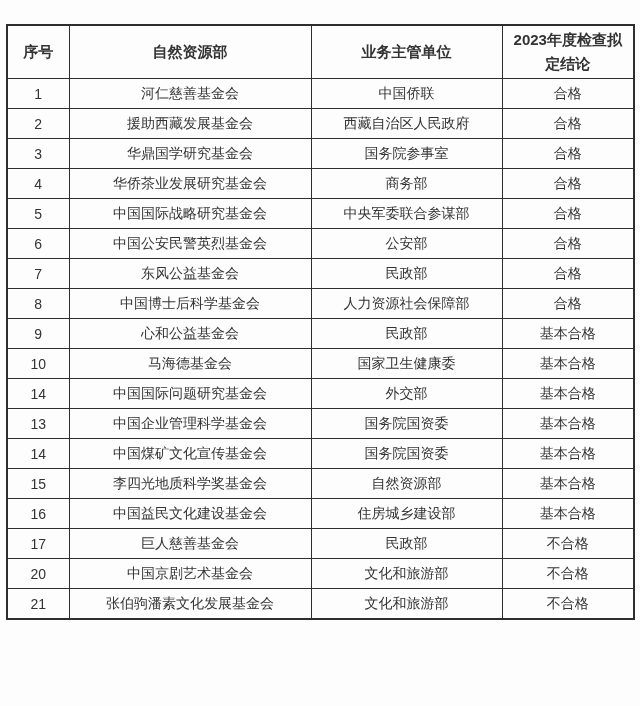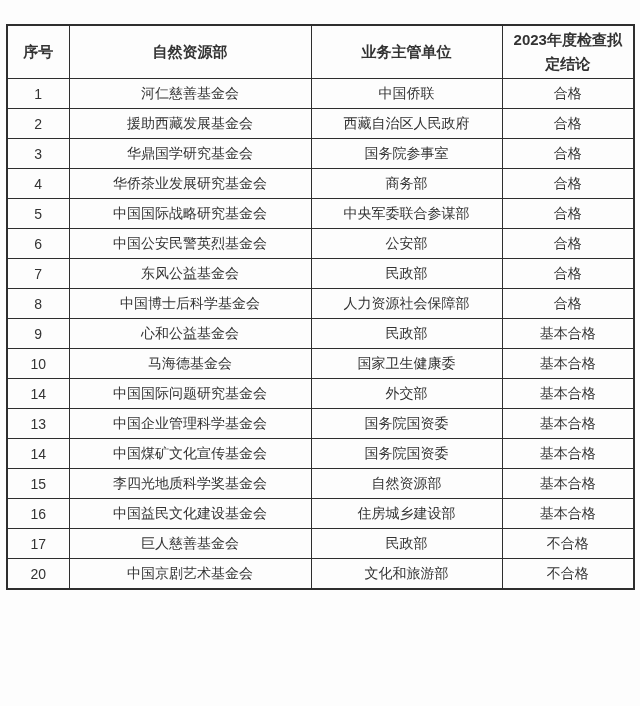--- a/index.html
+++ b/index.html
@@ -161,15 +161,21 @@
         <td>巨人慈善基金会</td>
         <td>民政部</td>
         <td>不合格</td>
       </tr>
       <tr>
         <td>20</td>
         <td>中国京剧艺术基金会</td>
         <td>文化和旅游部</td>
         <td>不合格</td>
       </tr>
+      <tr>
+        <td>21</td>
+        <td>张伯驹潘素文化发展基金会</td>
+        <td>文化和旅游部</td>
+        <td>不合格</td>
+      </tr>
     </tbody>
   </table>
 </div>
 
 </body></html>

